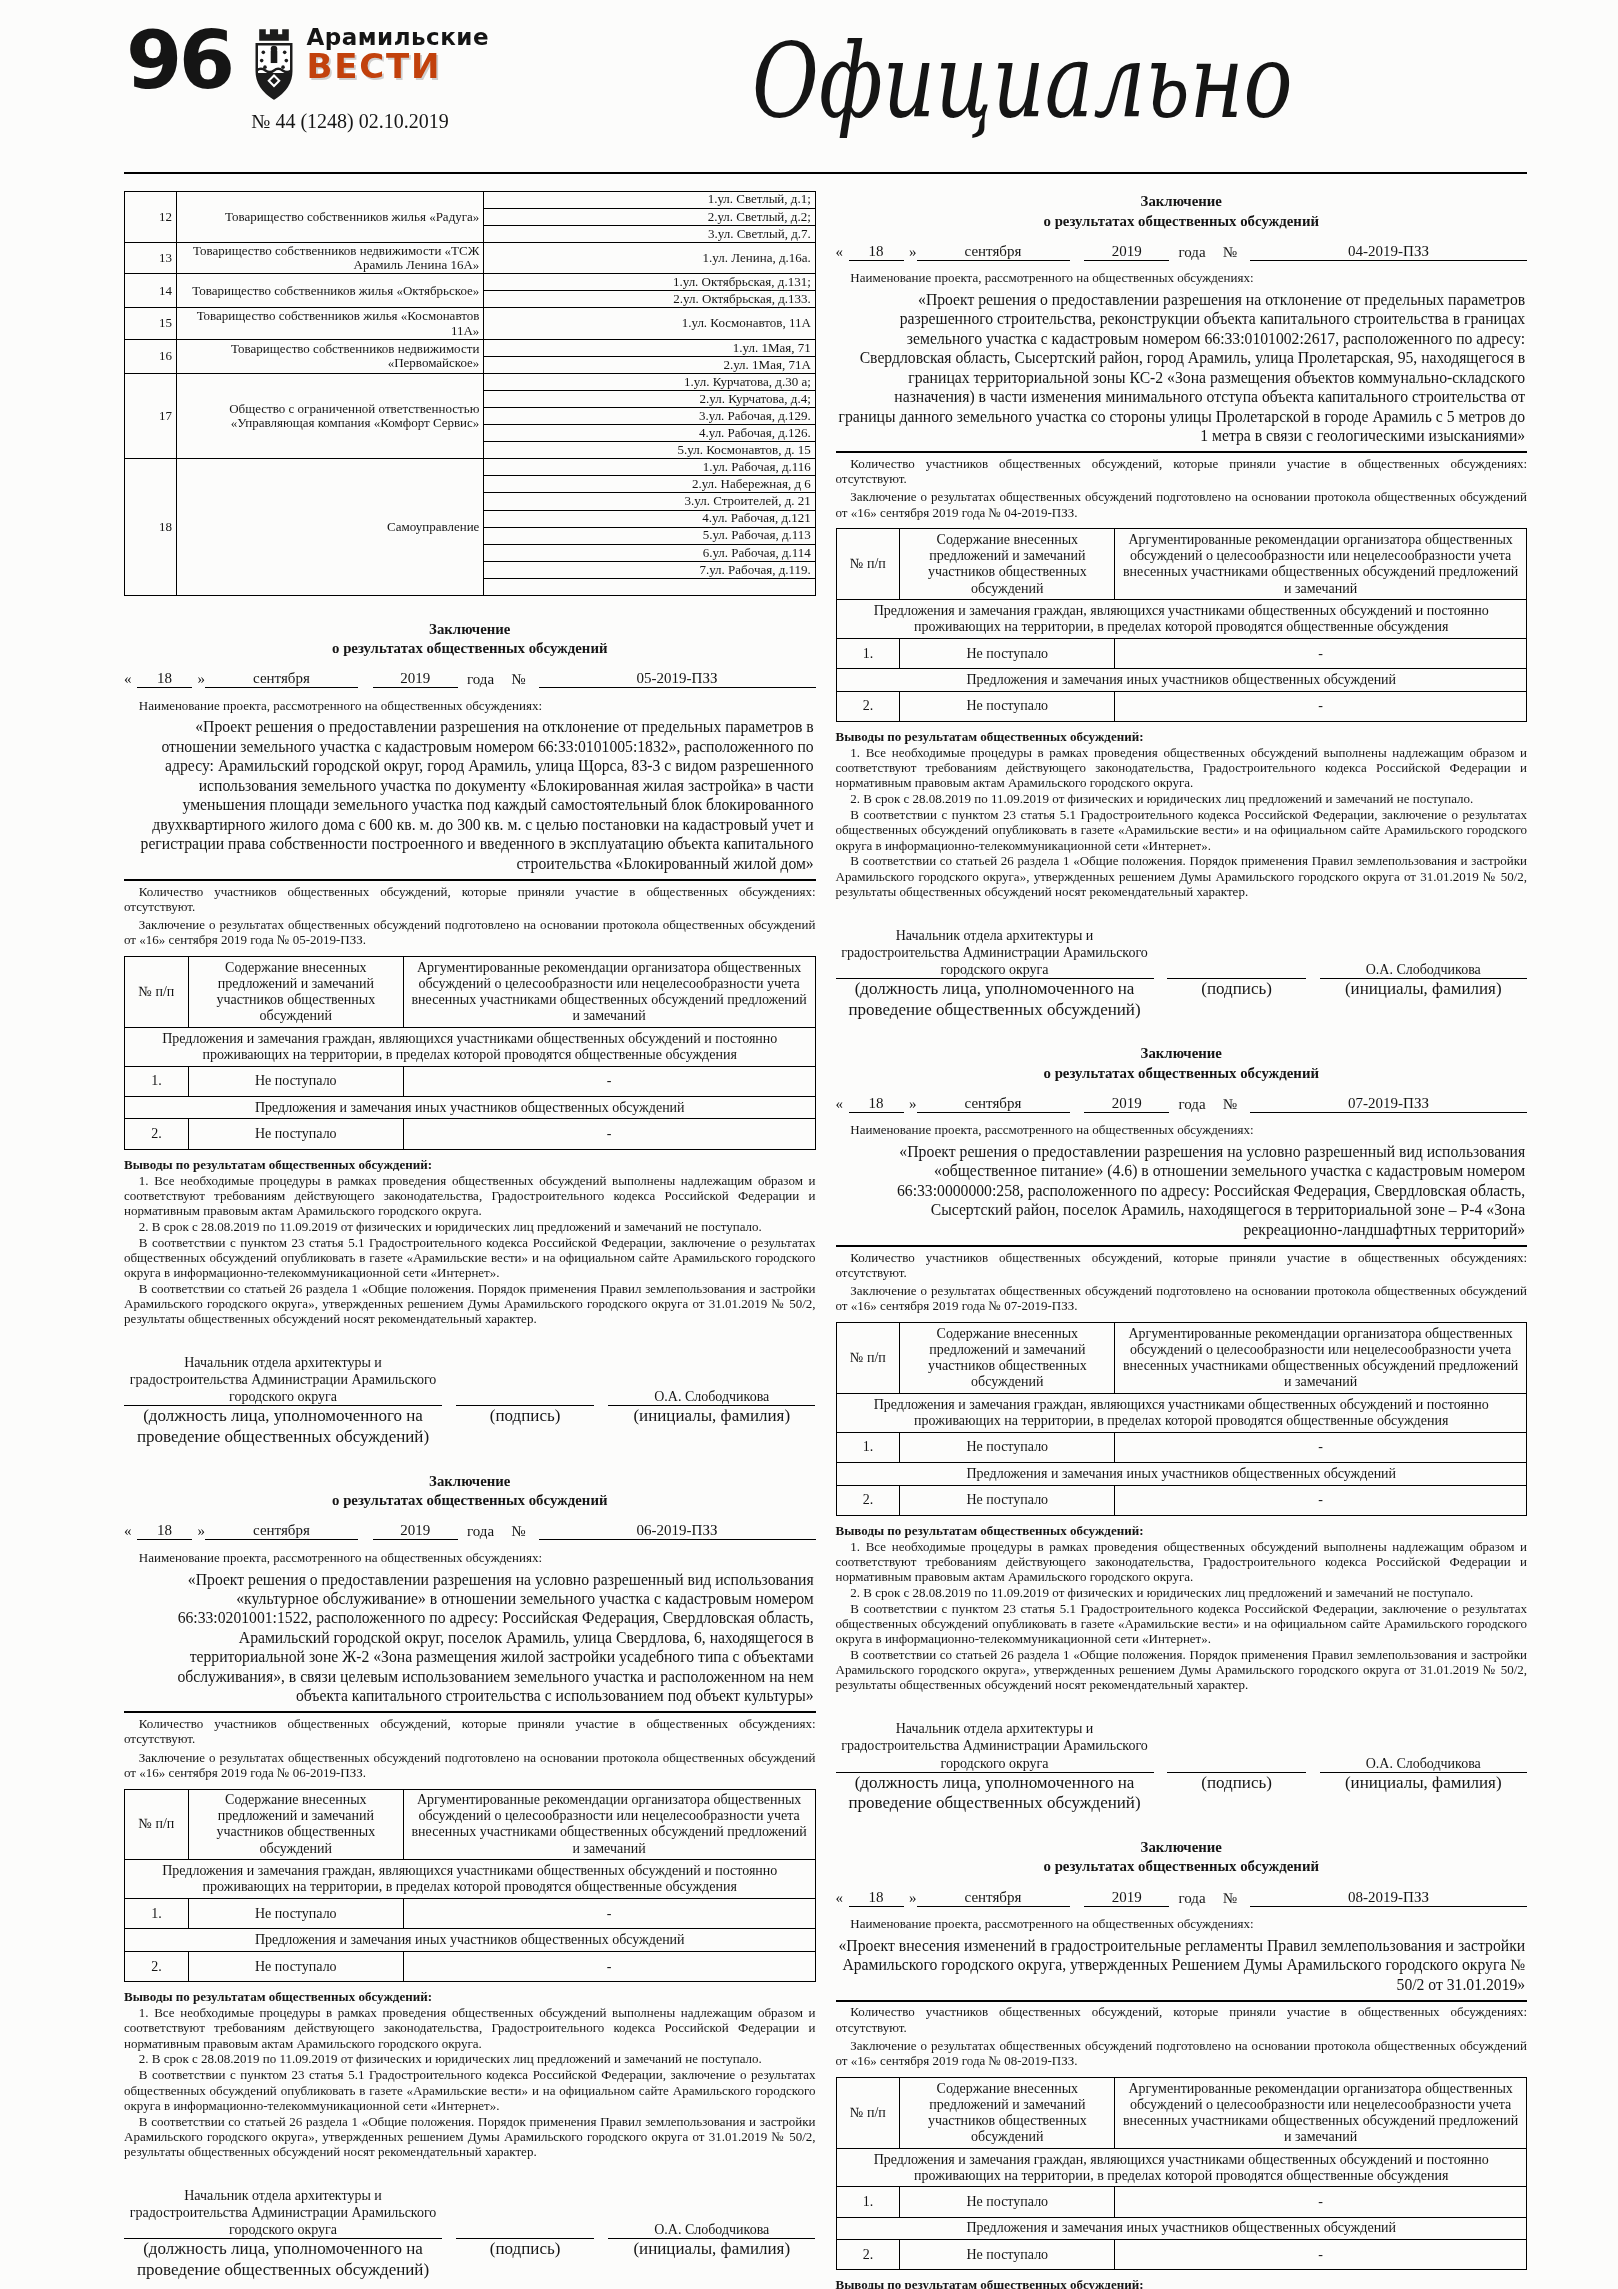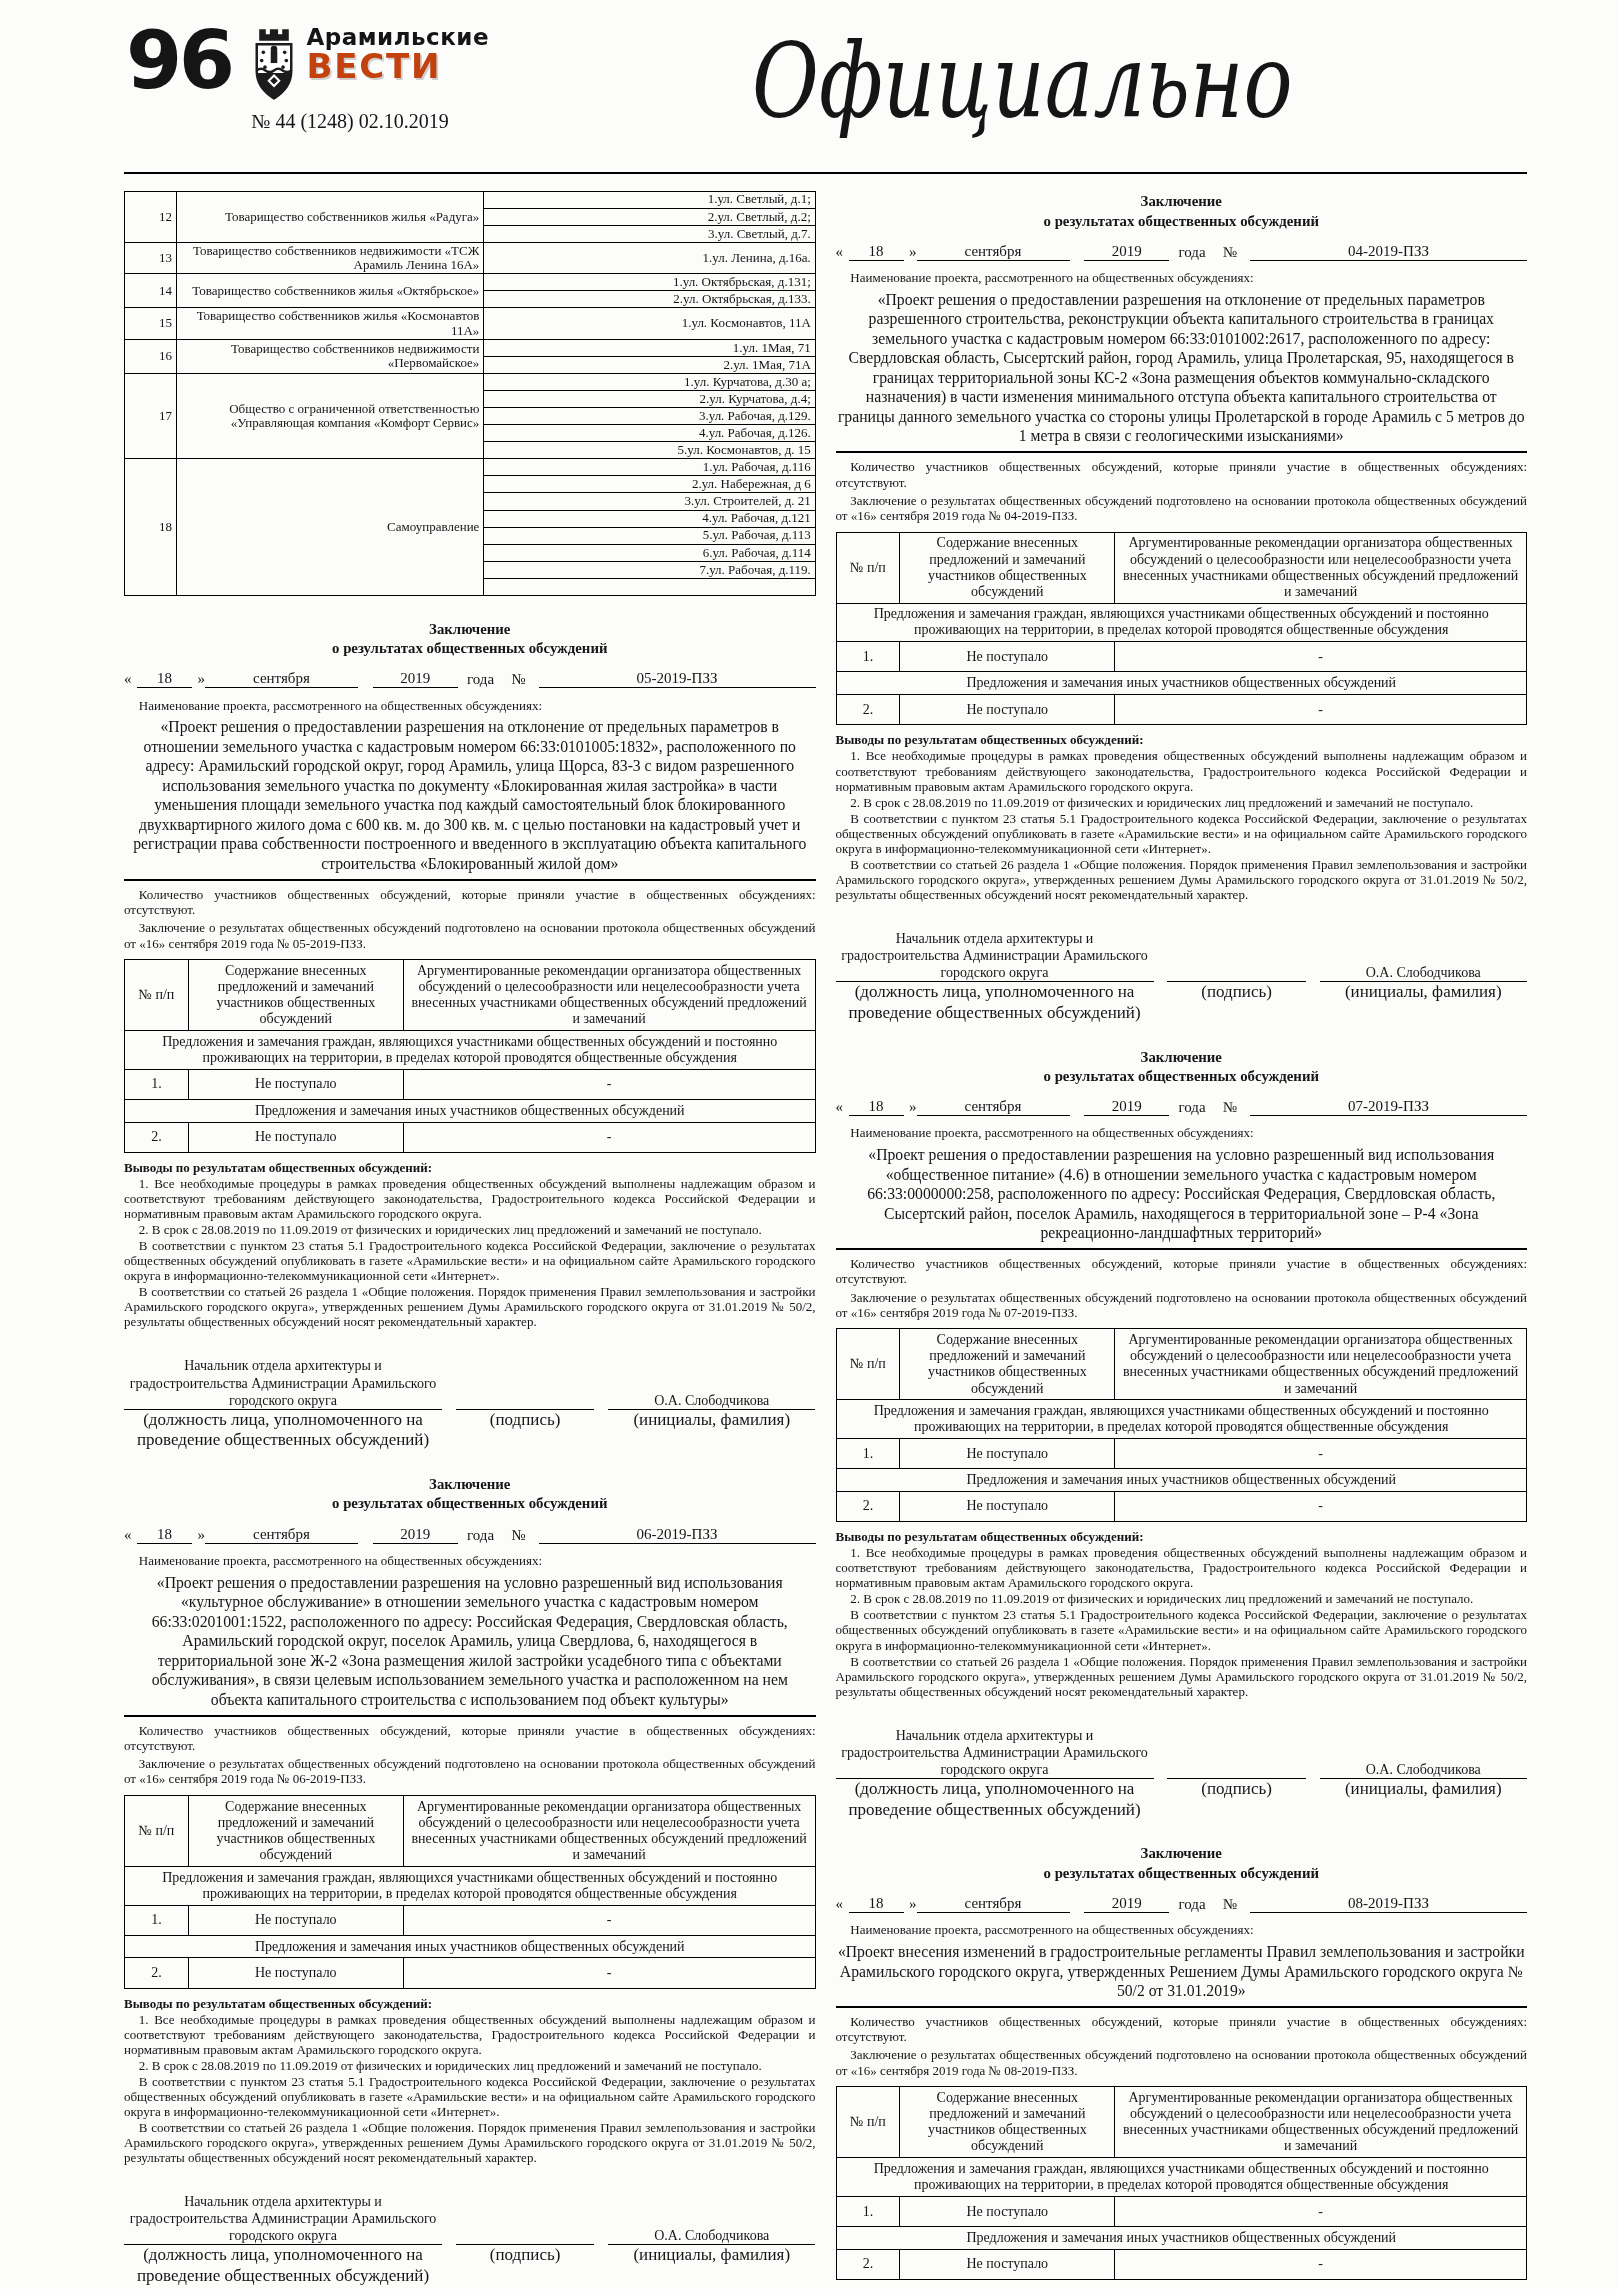--- a/index.html
+++ b/index.html
@@ -33,21 +33,21 @@
   .sec-title { margin:0; text-align:center; font-weight:bold; font-size:14.8px; line-height:1.3; }
   .date-row { display:flex; align-items:flex-end; font-size:15px; margin:12px 0 9.2px; }
   .du { border-bottom:1.8px solid #000; text-align:center; }
   .du.day { width:55px; margin:0 5.5px; }
   .du.month { width:153px; margin-right:14.8px; }
   .du.year { width:85px; margin-right:9.2px; }
   .du.num { width:277px; }
   .date-row .gword { margin-right:auto; }
   .date-row .nsign { margin:0 13px 0 9.2px; }
   .body-p { font-size:13px; line-height:1.18; text-align:justify; text-indent:14.8px; margin:2.8px 0; }
-  .project { font-size:15.7px; line-height:1.24; text-align:center; border-bottom:2.8px solid #000; padding:1.8px 1.8px 5.5px; margin-bottom:6px; }
+  .project { font-size:15.7px; line-height:1.24; text-align:right; border-bottom:2.8px solid #000; padding:1.8px 1.8px 5.5px; margin-bottom:0; }
   .zakl-table { width:100%; border-collapse:collapse; table-layout:fixed; margin-top:8.3px; font-size:14px; line-height:1.15; }
   .zakl-table td { border:1.4px solid #000; text-align:center; vertical-align:middle; padding:2.8px 5.5px; }
   .zt-c1 { width:8%; } .zt-c2 { width:31%; } .zt-c3 { width:61%; }
   .row-plain td { padding:6.5px 5.5px; }
   .vyvody { margin-top:7px; }
   .vyvody-title { font-weight:bold; font-size:13px; line-height:1.18; }
   .vyvody p { font-size:13px; line-height:1.16; text-align:justify; text-indent:14.8px; margin:0.9px 0; }
   .signature { display:grid; grid-template-columns:46% 20% 30%; column-gap:2%; margin:28px 0 3.7px; font-size:14px; line-height:1.22; }
   .sig-line { border-bottom:1.8px solid #000; text-align:center; align-self:end; }
   .sig-empty { min-height:18.5px; }

